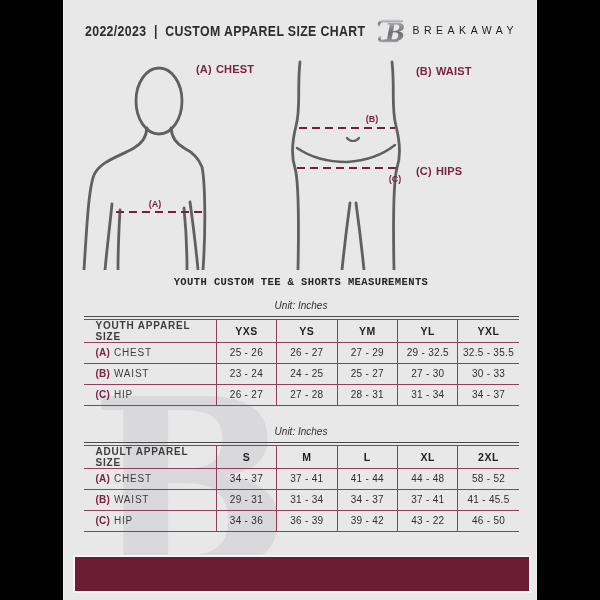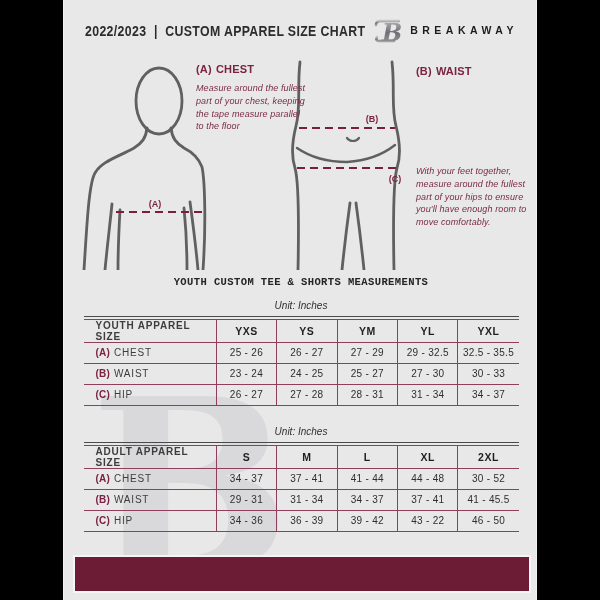--- a/index.html
+++ b/index.html
@@ -8,21 +8,21 @@
   .stage { position:relative; width:600px; height:600px; background:#000; }
   .page { position:absolute; left:63px; top:0; width:474px; height:600px;
           background:#e8e8e9; overflow:hidden;
           border-left:1px solid #f2f2f2; border-right:1px solid #f2f2f2; }
 
   
   .hdr-title { position:absolute; left:21px; top:22px; font-size:14px; font-weight:bold;
                color:#2c2c2c; letter-spacing:.4px; white-space:pre;
                transform:scaleX(.88) scaleY(1.08); transform-origin:left top; }
   .logo-wrap { position:absolute; right:18px; top:15px; display:flex; align-items:center; gap:7px; }
-  .brand-txt { font-size:10.5px; font-weight:bold; color:#1c1c1c; letter-spacing:4.5px; }
+  .brand-txt { font-size:10.5px; font-weight:normal; color:#1c1c1c; letter-spacing:4.5px; }
 
   
   .watermark { position:absolute; left:26px; top:368px; font-family:"DejaVu Serif", serif;
                font-weight:bold; font-size:238px; line-height:1; color:#d9d9db;
                z-index:0; user-select:none; }
 
   
   .fig { position:absolute; z-index:1; }
   .inst { position:absolute; z-index:1; }
   .inst-h { font-size:11px; font-weight:bold; color:#7a2342; letter-spacing:.2px; margin-bottom:7px; }
@@ -106,31 +106,32 @@
       <g>
         <line x1="14" y1="108" x2="114" y2="108" stroke="#7a1f3a" stroke-width="2.2" stroke-dasharray="8 5"></line>
         <text x="112" y="122" text-anchor="middle" font-size="9" font-weight="bold" fill="#7a1f3a">(C)</text>
       </g>
     </svg>
 
     <div class="inst" style="left:132px; top:63px; width:112px;">
       <div class="inst-h">
         <span>(A)</span><span>CHEST</span>
       </div>
-      <div class="inst-b">Measure around the fullest part of your chest, keeping the tape measure parallel to the floor</div>
     </div>
 
     <div class="inst" style="left:352px; top:65px; width:114px;">
       <div class="inst-h">
         <span>(B)</span><span>WAIST</span>
       </div>
     </div>
 
     <div class="inst" style="left:352px; top:165px; width:120px;">
-      <div class="inst-b">With your feet together, measure around the fullest part of your hips to ensure you'll have enough room to move comfortably.</div>
+      <div class="inst-h">
+        <span>(C)</span><span>HIPS</span>
+      </div>
     </div>
 
     <div class="sec" style="top:276px;">
       <div class="sec-title">YOUTH CUSTOM TEE &amp; SHORTS MEASUREMENTS</div>
       <div class="sec-unit">Unit: Inches</div>
       <div class="twrap">
         <table>
           <colgroup>
               <col class="c-label">
               <col>
@@ -201,21 +202,21 @@
               <th class="size">2XL</th>
             </tr>
           </thead>
           <tbody>
             <tr>
               <td class="lblcell"><b>(A)</b><span>CHEST</span></td>
               <td>34 - 37</td>
               <td>37 - 41</td>
               <td>41 - 44</td>
               <td>44 - 48</td>
-              <td>30 - 52</td>
+              <td>58 - 52</td>
             </tr>
             <tr>
               <td class="lblcell"><b>(B)</b><span>WAIST</span></td>
               <td>29 - 31</td>
               <td>31 - 34</td>
               <td>34 - 37</td>
               <td>37 - 41</td>
               <td>41 - 45.5</td>
             </tr>
             <tr>

